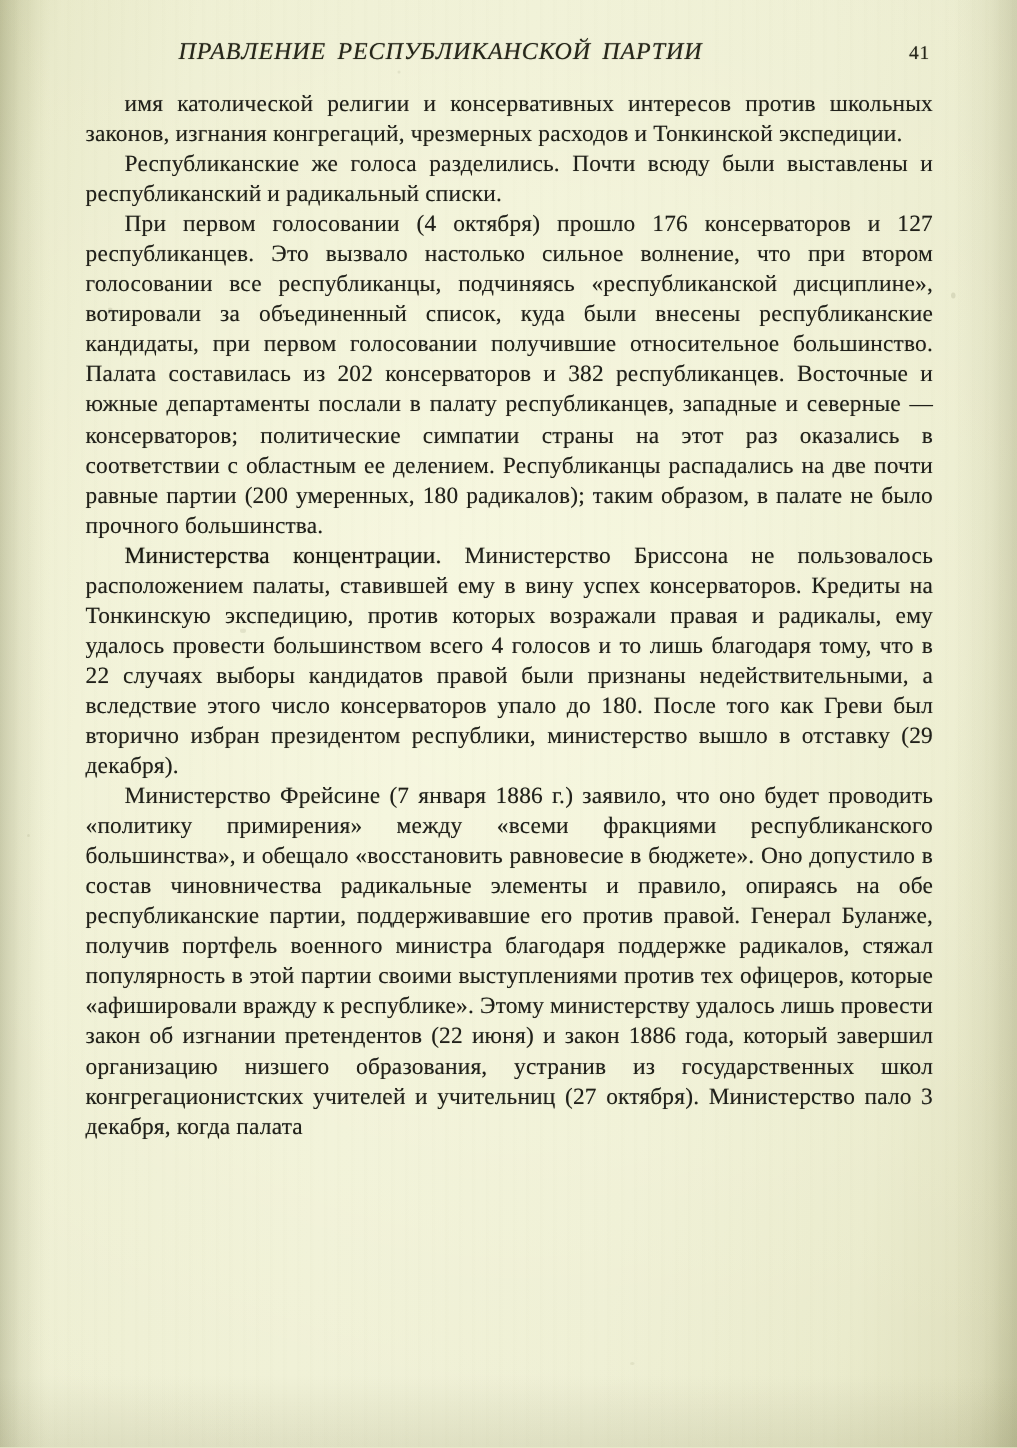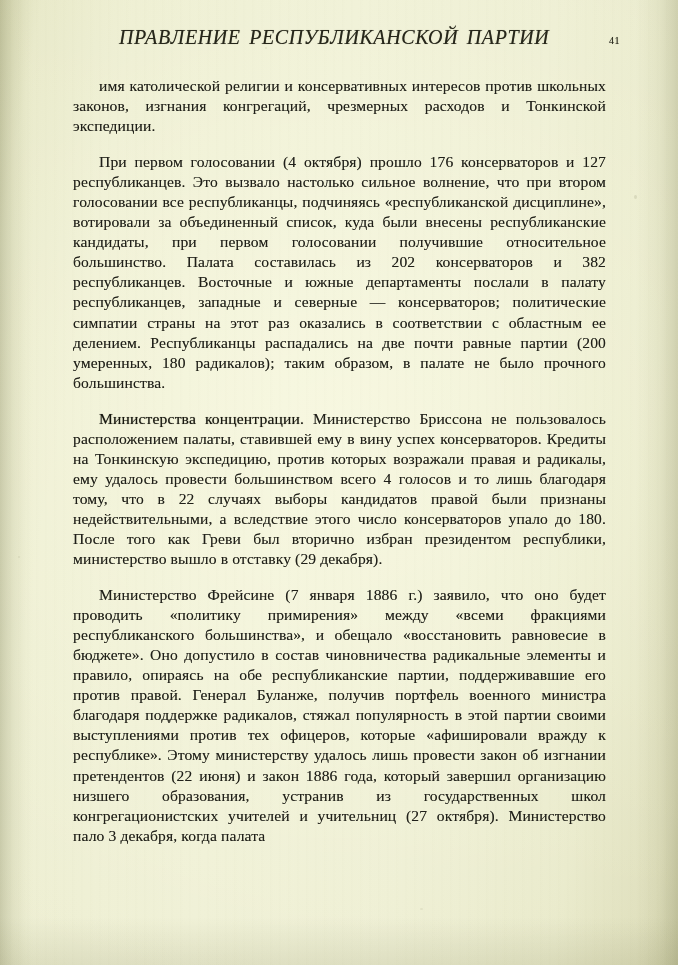--- a/index.html
+++ b/index.html
@@ -103,47 +103,47 @@
     width: 563px;
     height: 24px;
     display: flex;
     align-items: baseline;
   }
 
   .runhead-title {
     flex: 0 0 auto;
     margin-left: 62px;
     font-style: italic;
-    font-size: 20px;
+    font-size: 16px;
     letter-spacing: 0.6px;
     word-spacing: 3px;
     color: #26261a;
     white-space: nowrap;
     text-shadow: 0 0 0.7px rgba(40,40,25,0.55);
   }
 
   .runhead-folio {
     margin-left: auto;
-    font-size: 10px;
+    font-size: 13px;
     font-style: normal;
     letter-spacing: 0.5px;
     color: #26261a;
     text-shadow: 0 0 0.7px rgba(40,40,25,0.5);
   }
 
   
   .textblock {
     position: absolute;
     top: 60px;
     left: 57px;
     width: 565px;
   }
 
   p.para {
-    margin: 16px;
+    margin: 0;
     font-size: 15.6px;
     line-height: 20.05px;
     text-align: justify;
     text-align-last: left;
     text-indent: 26px;
     letter-spacing: 0.12px;
     color: #20201a;
     text-shadow: 0 0 0.55px rgba(45,45,28,0.45);
     hyphens: manual;
   }
@@ -176,20 +176,21 @@
 
   <div class="runhead">
     <span class="runhead-title">ПРАВЛЕНИЕ РЕСПУБЛИКАНСКОЙ ПАРТИИ</span>
     <span class="runhead-folio">41</span>
   </div>
 
   <div class="textblock">
 
     <p class="para">имя католической религии и консервативных интересов против школьных законов, изгнания конгрегаций, чрезмерных расходов и Тонкинской экспедиции.</p>
 
+    <p class="para">Республиканские же голоса разделились. Почти всюду были выставлены и республиканский и радикальный списки.</p>
 
     <p class="para">При первом голосовании (4 октября) прошло 176 консерваторов и 127 республиканцев. Это вызвало настолько сильное волнение, что при втором голосовании все республиканцы, подчиняясь «республиканской дисциплине», вотировали за объединенный список, куда были внесены республиканские кандидаты, при первом голосовании получившие относительное большинство. Палата составилась из 202 консерваторов и 382 республиканцев. Восточные и южные департаменты послали в палату республиканцев, западные и северные — консерваторов; политические симпатии страны на этот раз оказались в соответствии с областным ее делением. Республиканцы распадались на две почти равные партии (200 умеренных, 180 радикалов); таким образом, в палате не было прочного большинства.</p>
 
     <p class="para"><span class="runin">Министерства концентрации.</span><span> Министерство Бриссона не пользовалось расположением палаты, ставившей ему в вину успех консерваторов. Кредиты на Тонкинскую экспедицию, против которых возражали правая и радикалы, ему удалось провести большинством всего 4 голосов и то лишь благодаря тому, что в 22 случаях выборы кандидатов правой были признаны недействительными, а вследствие этого число консерваторов упало до 180. После того как Греви был вторично избран президентом республики, министерство вышло в отставку (29 декабря).</span></p>
 
     <p class="para">Министерство Фрейсине (7 января 1886 г.) заявило, что оно будет проводить «политику примирения» между «всеми фракциями республиканского большинства», и обещало «восстановить равновесие в бюджете». Оно допустило в состав чиновничества радикальные элементы и правило, опираясь на обе республиканские партии, поддерживавшие его против правой. Генерал Буланже, получив портфель военного министра благодаря поддержке радикалов, стяжал популярность в этой партии своими выступлениями против тех офицеров, которые «афишировали вражду к республике». Этому министерству удалось лишь провести закон об изгнании претендентов (22 июня) и закон 1886 года, который завершил организацию низшего образования, устранив из государственных школ конгрегационистских учителей и учительниц (27 октября). Министерство пало 3 декабря, когда палата</p>
 
   </div>
 
   <div class="speck" style="left:72px;  top:205px; width:3px; height:2px; opacity:.5;"></div>

